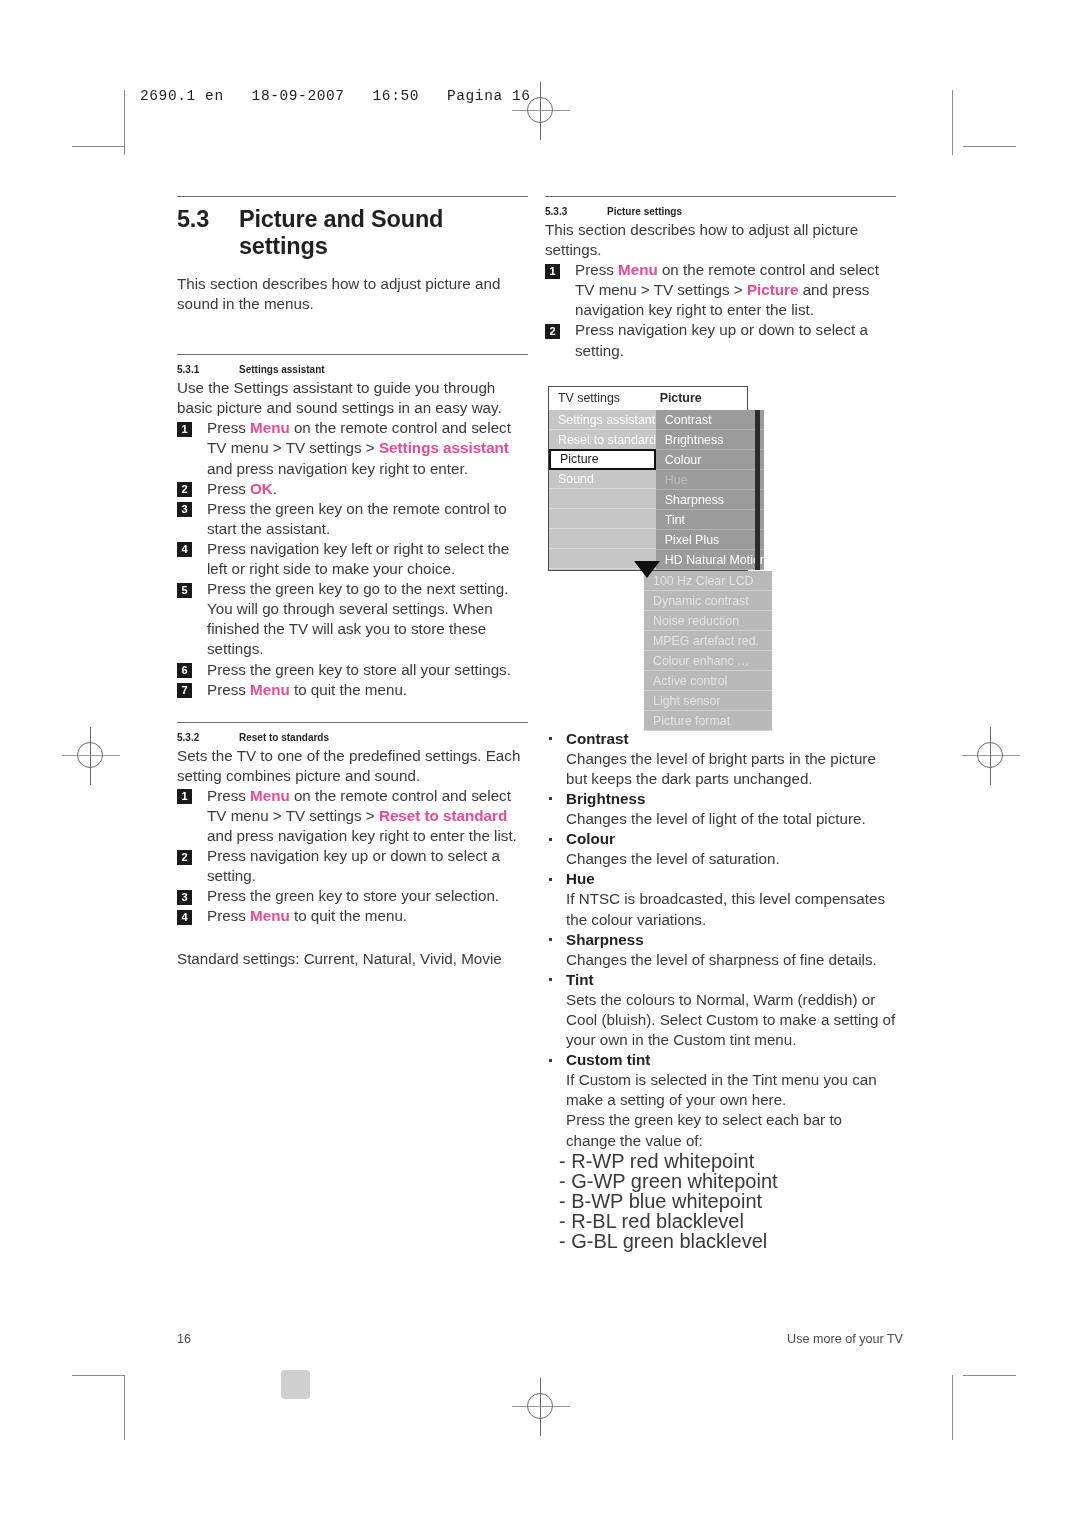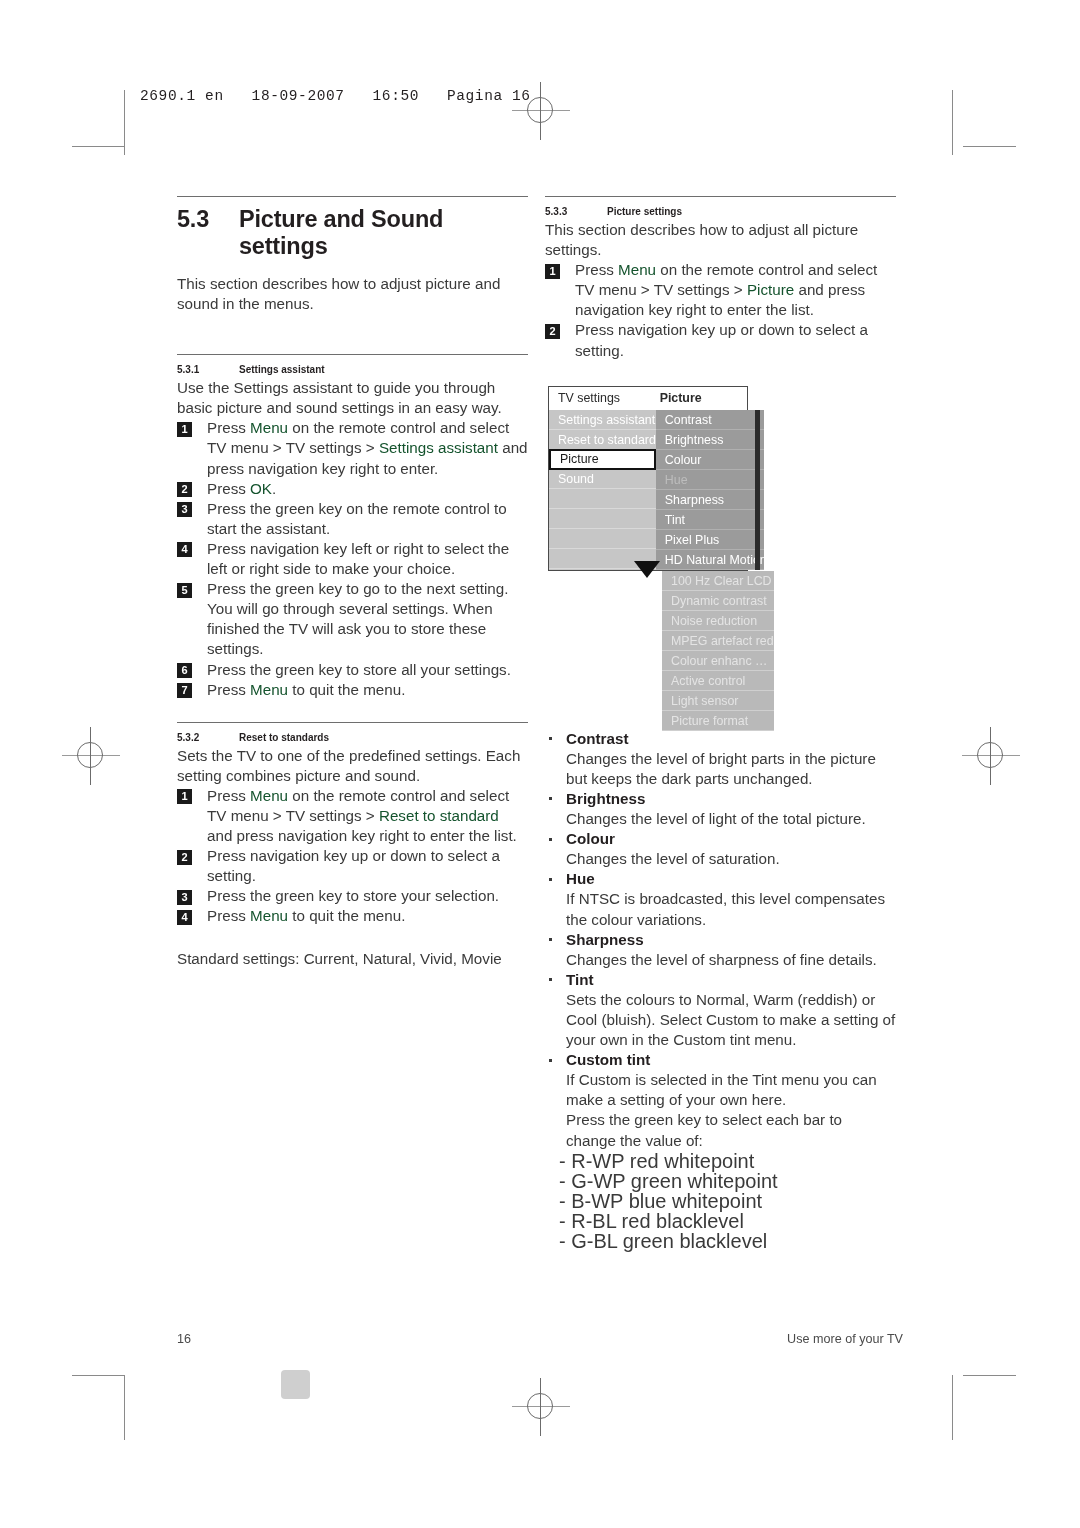--- a/index.html
+++ b/index.html
@@ -137,21 +137,21 @@
     top: 3.5px;
     width: 15px;
     height: 15px;
     background: #1a1a1a;
     color: #ffffff;
     font-size: 11px;
     font-weight: bold;
     line-height: 15px;
     text-align: center;
   }
-  b, strong { font-weight: normal; color: #14532d; }
+  b, strong { font-weight: bold; color: #ec4899; }
 
   
   ul.bullets {
     list-style: none;
     margin: 0;
     padding: 0;
   }
   ul.bullets > li {
     position: relative;
     padding-left: 21px;
@@ -257,23 +257,23 @@
     right: 4px;
     top: 0;
     width: 5px;
     height: 100%;
     background: #2b2b2b;
     z-index: 2;
   }
   
   .tvfig .overflow {
     position: absolute;
-    left: 114px;
+    left: 96px;
     top: 0;
-    width: 112px;
+    width: 128px;
   }
   .tvfig .overflow .row {
     background: #b9b9b9;
     color: #e4e4e4;
     border-bottom: 1px solid #cfcfcf;
   }
   .tvfig .arrow {
     position: absolute;
     left: 86px;
     top: -10px;

